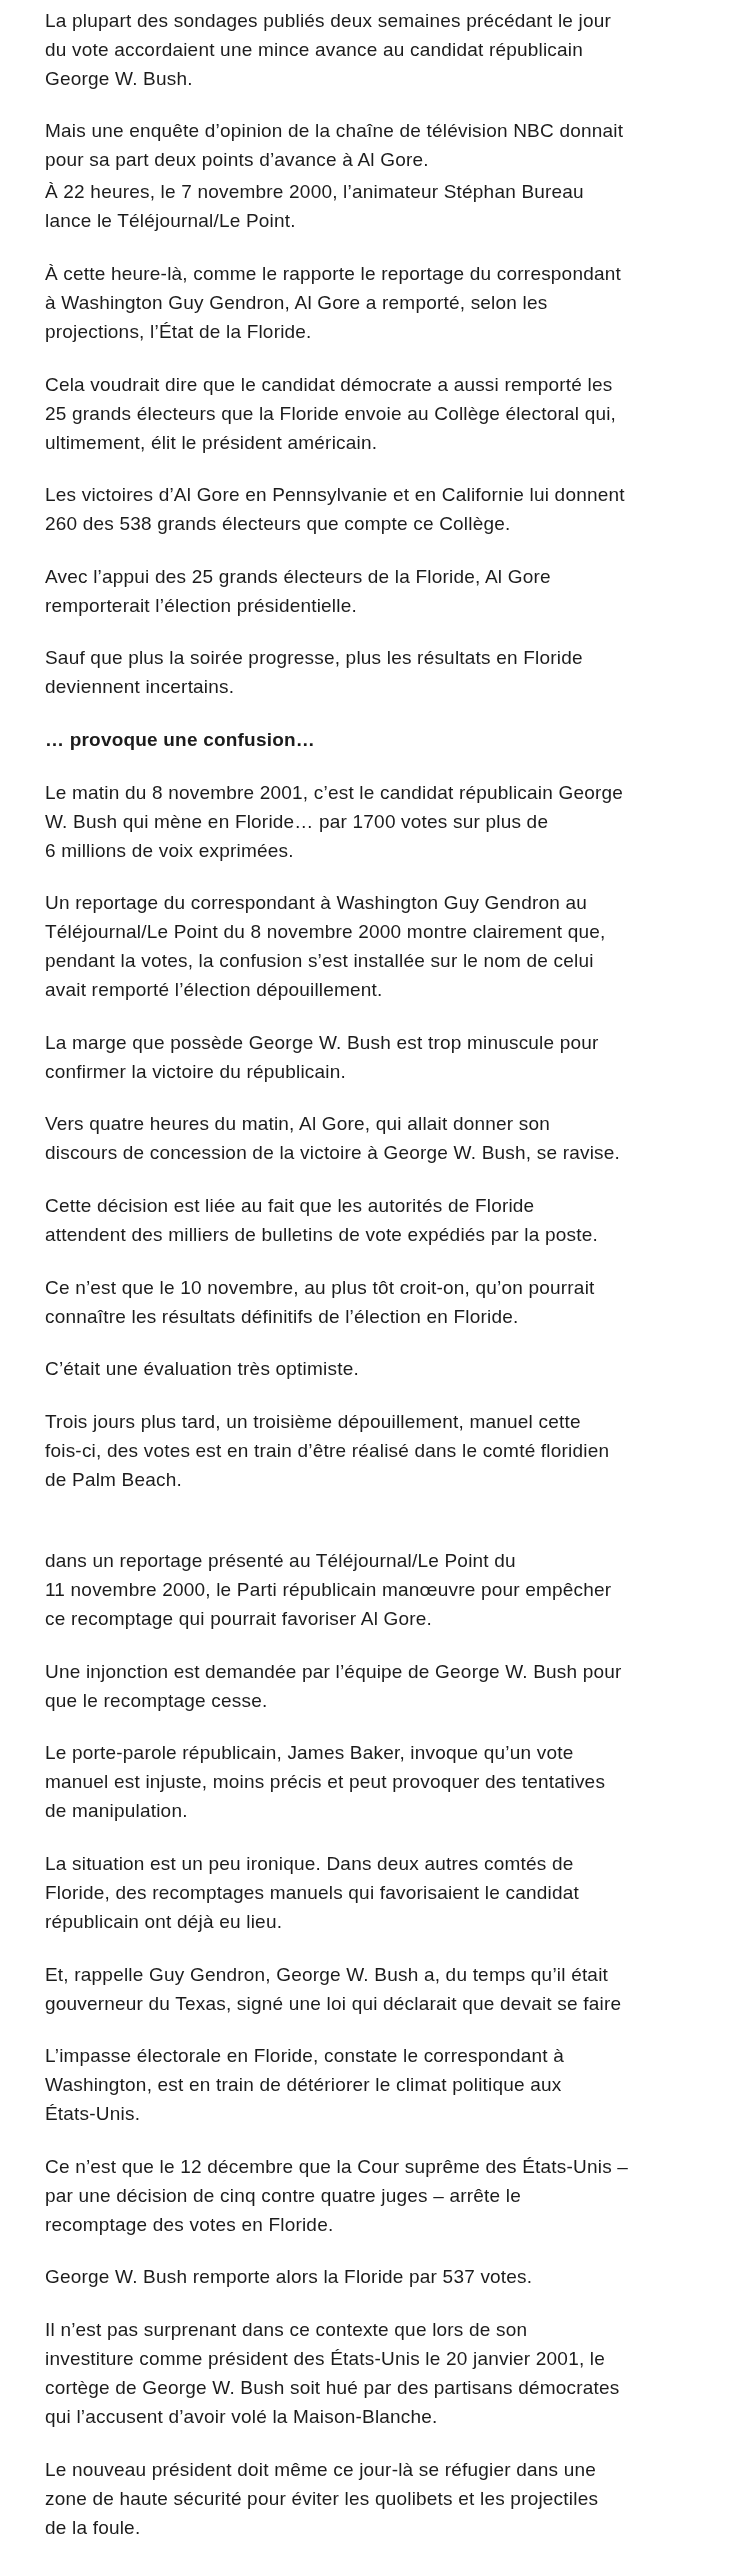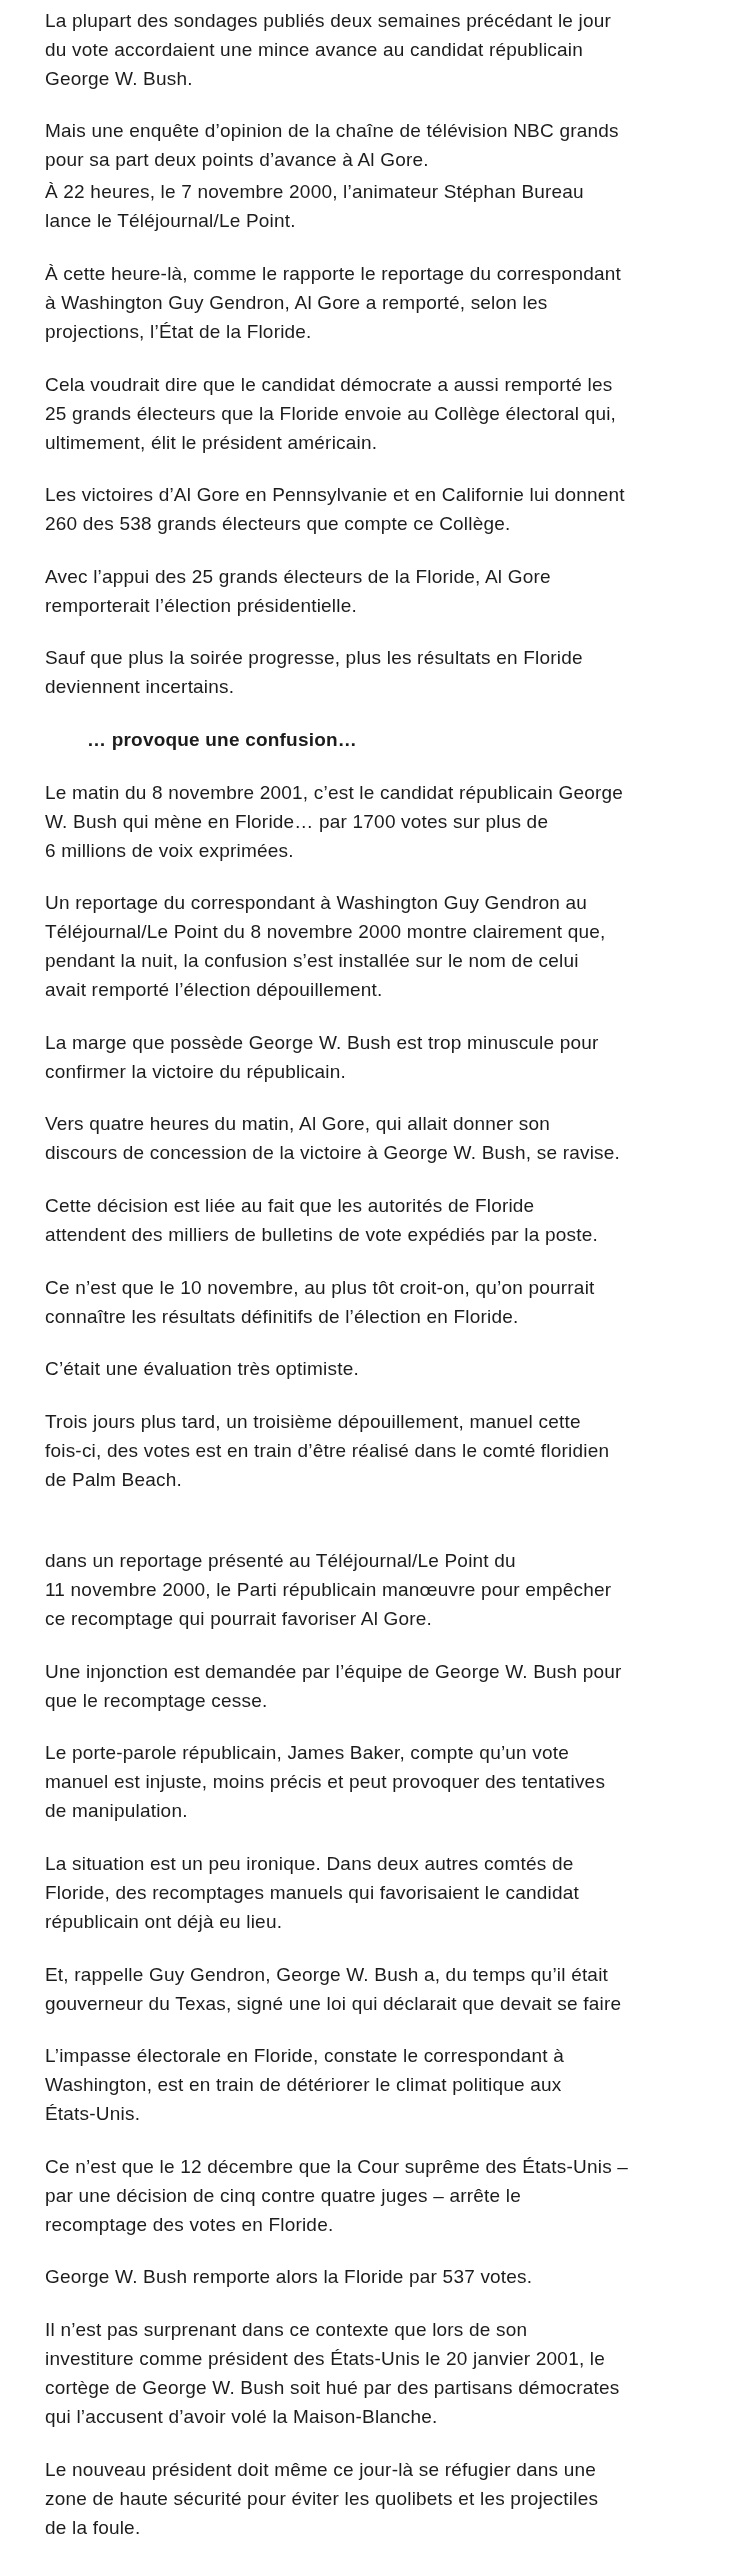--- a/index.html
+++ b/index.html
@@ -15,48 +15,48 @@
     padding: 5.9px 37px 0 45px;
   }
   .para {
     margin: 0 0 23.6px 0;
     font-size: 19px;
     line-height: 29px;
     letter-spacing: 0.2px;
     white-space: nowrap;
     font-weight: 400;
   }
-  .para.heading { font-weight: 700; margin-left: 42px; }
+  .para.heading { font-weight: 700; }
   .para.tight { margin-top: -20.7px; }
   .italic { }
 </style>
 </head>
 <body>
 
 <main class="article">
     <p class="para"><span>La plupart des sondages publiés deux semaines précédant le jour</span><br><span>du vote accordaient une mince avance au candidat républicain</span><br><span>George W. Bush.</span></p>
-    <p class="para"><span>Mais une enquête d’opinion de la chaîne de télévision NBC grands</span><br><span>pour sa part deux points d’avance à Al Gore.</span></p>
+    <p class="para"><span>Mais une enquête d’opinion de la chaîne de télévision NBC donnait</span><br><span>pour sa part deux points d’avance à Al Gore.</span></p>
     <p class="para tight"><span>À 22 heures, le 7 novembre 2000, l’animateur Stéphan Bureau</span><br><span>lance le </span><span class="italic">Téléjournal/Le Point</span><span>.</span></p>
     <p class="para"><span>À cette heure-là, comme le rapporte le reportage du correspondant</span><br><span>à Washington Guy Gendron, Al Gore a remporté, selon les</span><br><span>projections, l’État de la Floride.</span></p>
     <p class="para"><span>Cela voudrait dire que le candidat démocrate a aussi remporté les</span><br><span>25 grands électeurs que la Floride envoie au Collège électoral qui,</span><br><span>ultimement, élit le président américain.</span></p>
     <p class="para"><span>Les victoires d’Al Gore en Pennsylvanie et en Californie lui donnent</span><br><span>260 des 538 grands électeurs que compte ce Collège.</span></p>
     <p class="para"><span>Avec l’appui des 25 grands électeurs de la Floride, Al Gore</span><br><span>remporterait l’élection présidentielle.</span></p>
     <p class="para"><span>Sauf que plus la soirée progresse, plus les résultats en Floride</span><br><span>deviennent incertains.</span></p>
     <p class="para heading"><span>… provoque une confusion…</span></p>
     <p class="para"><span>Le matin du 8 novembre 2001, c’est le candidat républicain George</span><br><span>W. Bush qui mène en Floride… par 1700 votes sur plus de</span><br><span>6 millions de voix exprimées.</span></p>
-    <p class="para"><span>Un reportage du correspondant à Washington Guy Gendron au</span><br><span class="italic">Téléjournal/Le Point</span><span> du 8 novembre 2000 montre clairement que,</span><br><span>pendant la nuit, la confusion s’est installée sur le nom de celui</span><br><span>avait remporté l’élection dépouillement.</span></p>
+    <p class="para"><span>Un reportage du correspondant à Washington Guy Gendron au</span><br><span class="italic">Téléjournal/Le Point</span><span> du 8 novembre 2000 montre clairement que,</span><br><span>pendant la votes, la confusion s’est installée sur le nom de celui</span><br><span>avait remporté l’élection dépouillement.</span></p>
     <p class="para"><span>La marge que possède George W. Bush est trop minuscule pour</span><br><span>confirmer la victoire du républicain.</span></p>
     <p class="para"><span>Vers quatre heures du matin, Al Gore, qui allait donner son</span><br><span>discours de concession de la victoire à George W. Bush, se ravise.</span></p>
     <p class="para"><span>Cette décision est liée au fait que les autorités de Floride</span><br><span>attendent des milliers de bulletins de vote expédiés par la poste.</span></p>
     <p class="para"><span>Ce n’est que le 10 novembre, au plus tôt croit-on, qu’on pourrait</span><br><span>connaître les résultats définitifs de l’élection en Floride.</span></p>
     <p class="para"><span>C’était une évaluation très optimiste.</span></p>
     <p class="para"><span>Trois jours plus tard, un troisième dépouillement, manuel cette</span><br><span>fois-ci, des votes est en train d’être réalisé dans le comté floridien</span><br><span>de Palm Beach.</span></p>
     <p class="para"><br><span>dans un reportage présenté au </span><span class="italic">Téléjournal/Le Point</span><span> du</span><br><span>11 novembre 2000, le Parti républicain manœuvre pour empêcher</span><br><span>ce recomptage qui pourrait favoriser Al Gore.</span></p>
     <p class="para"><span>Une injonction est demandée par l’équipe de George W. Bush pour</span><br><span>que le recomptage cesse.</span></p>
-    <p class="para"><span>Le porte-parole républicain, James Baker, compte qu’un vote</span><br><span>manuel est injuste, moins précis et peut provoquer des tentatives</span><br><span>de manipulation.</span></p>
+    <p class="para"><span>Le porte-parole républicain, James Baker, invoque qu’un vote</span><br><span>manuel est injuste, moins précis et peut provoquer des tentatives</span><br><span>de manipulation.</span></p>
     <p class="para"><span>La situation est un peu ironique. Dans deux autres comtés de</span><br><span>Floride, des recomptages manuels qui favorisaient le candidat</span><br><span>républicain ont déjà eu lieu.</span></p>
     <p class="para"><span>Et, rappelle Guy Gendron, George W. Bush a, du temps qu’il était</span><br><span>gouverneur du Texas, signé une loi qui déclarait que devait se faire</span><br></p>
     <p class="para"><span>L’impasse électorale en Floride, constate le correspondant à</span><br><span>Washington, est en train de détériorer le climat politique aux</span><br><span>États-Unis.</span></p>
     <p class="para"><span>Ce n’est que le 12 décembre que la Cour suprême des États-Unis –</span><br><span>par une décision de cinq contre quatre juges – arrête le</span><br><span>recomptage des votes en Floride.</span></p>
     <p class="para"><span>George W. Bush remporte alors la Floride par 537 votes.</span></p>
     <p class="para"><span>Il n’est pas surprenant dans ce contexte que lors de son</span><br><span>investiture comme président des États-Unis le 20 janvier 2001, le</span><br><span>cortège de George W. Bush soit hué par des partisans démocrates</span><br><span>qui l’accusent d’avoir volé la Maison-Blanche.</span></p>
     <p class="para"><span>Le nouveau président doit même ce jour-là se réfugier dans une</span><br><span>zone de haute sécurité pour éviter les quolibets et les projectiles</span><br><span>de la foule.</span></p>
   </main>
 
 

